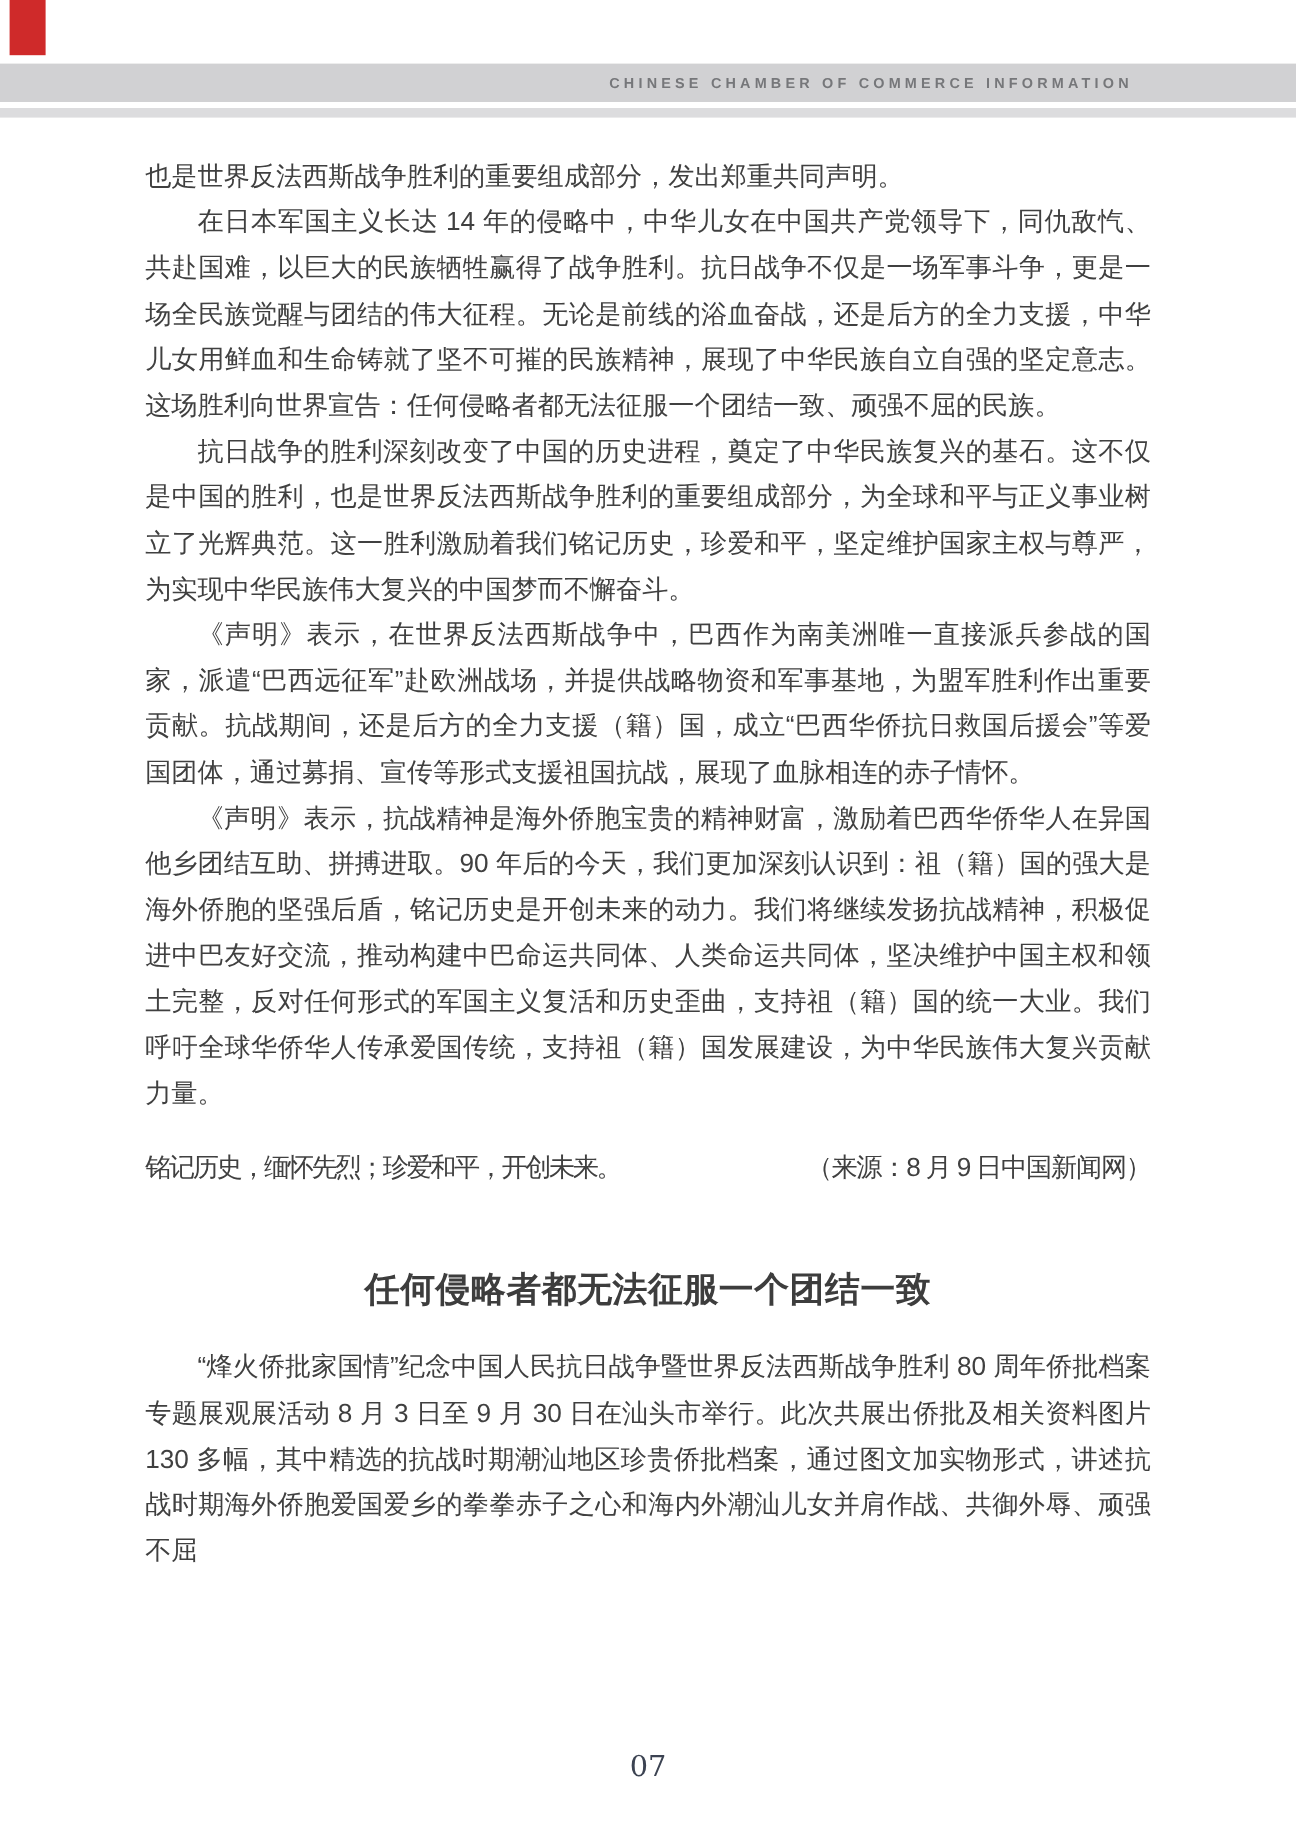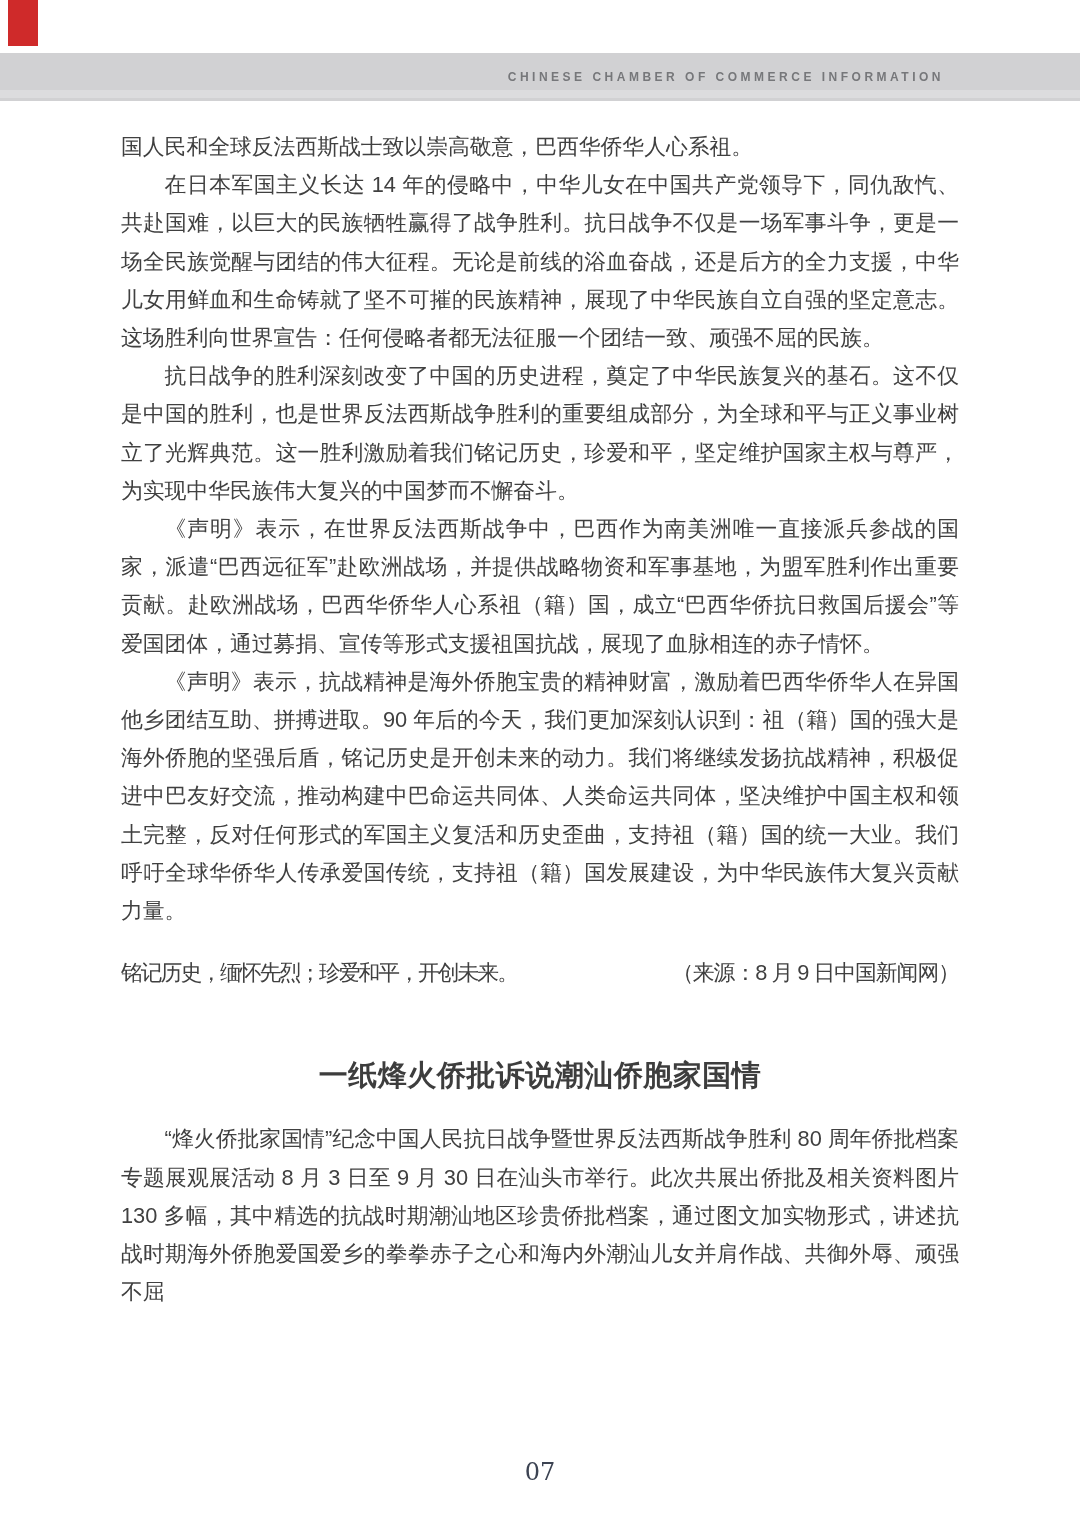--- a/index.html
+++ b/index.html
@@ -22,21 +22,21 @@
     width: 30px;
     height: 46px;
     background: #cf2a2a;
   }
   
   .banner {
     position: absolute;
     left: 0;
     top: 53px;
     width: 1080px;
-    height: 48px;
+    height: 32px;
     background: #d1d1d3;
     display: flex;
     align-items: center;
     justify-content: flex-end;
     padding-right: 136px;
     box-sizing: border-box;
   }
   .banner-title {
     font-size: 12px;
     font-weight: bold;
@@ -116,30 +116,30 @@
 <body>
 
 <div class="corner-tab"></div>
 
 <div class="banner">
   <span class="banner-title">CHINESE CHAMBER OF COMMERCE INFORMATION</span>
 </div>
 <div class="banner-rule"></div>
 
 <div class="content">
-  <p class="no-indent">国人民和全球反法西斯战士致以崇高敬意，巴西华侨华人心系祖。</p>
+  <p class="no-indent">也是世界反法西斯战争胜利的重要组成部分，发出郑重共同声明。</p>
   <p>在日本军国主义长达 14 年的侵略中，中华儿女在中国共产党领导下，同仇敌忾、共赴国难，以巨大的民族牺牲赢得了战争胜利。抗日战争不仅是一场军事斗争，更是一场全民族觉醒与团结的伟大征程。无论是前线的浴血奋战，还是后方的全力支援，中华儿女用鲜血和生命铸就了坚不可摧的民族精神，展现了中华民族自立自强的坚定意志。这场胜利向世界宣告：任何侵略者都无法征服一个团结一致、顽强不屈的民族。</p>
   <p>抗日战争的胜利深刻改变了中国的历史进程，奠定了中华民族复兴的基石。这不仅是中国的胜利，也是世界反法西斯战争胜利的重要组成部分，为全球和平与正义事业树立了光辉典范。这一胜利激励着我们铭记历史，珍爱和平，坚定维护国家主权与尊严，为实现中华民族伟大复兴的中国梦而不懈奋斗。</p>
-  <p>《声明》表示，在世界反法西斯战争中，巴西作为南美洲唯一直接派兵参战的国家，派遣“巴西远征军”赴欧洲战场，并提供战略物资和军事基地，为盟军胜利作出重要贡献。赴欧洲战场，巴西华侨华人心系祖（籍）国，成立“巴西华侨抗日救国后援会”等爱国团体，通过募捐、宣传等形式支援祖国抗战，展现了血脉相连的赤子情怀。</p>
+  <p>《声明》表示，在世界反法西斯战争中，巴西作为南美洲唯一直接派兵参战的国家，派遣“巴西远征军”赴欧洲战场，并提供战略物资和军事基地，为盟军胜利作出重要贡献。抗战期间，还是后方的全力支援（籍）国，成立“巴西华侨抗日救国后援会”等爱国团体，通过募捐、宣传等形式支援祖国抗战，展现了血脉相连的赤子情怀。</p>
   <p>《声明》表示，抗战精神是海外侨胞宝贵的精神财富，激励着巴西华侨华人在异国他乡团结互助、拼搏进取。90 年后的今天，我们更加深刻认识到：祖（籍）国的强大是海外侨胞的坚强后盾，铭记历史是开创未来的动力。我们将继续发扬抗战精神，积极促进中巴友好交流，推动构建中巴命运共同体、人类命运共同体，坚决维护中国主权和领土完整，反对任何形式的军国主义复活和历史歪曲，支持祖（籍）国的统一大业。我们呼吁全球华侨华人传承爱国传统，支持祖（籍）国发展建设，为中华民族伟大复兴贡献力量。</p>
   <div class="closing-line">
     <span class="closing-left">铭记历史，缅怀先烈；珍爱和平，开创未来。</span>
     <span class="closing-source">（来源：8 月 9 日中国新闻网）</span>
   </div>
 
-  <h2 class="article-title">一纸烽火侨批诉说潮汕侨胞家国情</h2>
+  <h2 class="article-title">任何侵略者都无法征服一个团结一致</h2>
 
   <p>“烽火侨批家国情”纪念中国人民抗日战争暨世界反法西斯战争胜利 80 周年侨批档案专题展观展活动 8 月 3 日至 9 月 30 日在汕头市举行。此次共展出侨批及相关资料图片 130 多幅，其中精选的抗战时期潮汕地区珍贵侨批档案，通过图文加实物形式，讲述抗战时期海外侨胞爱国爱乡的拳拳赤子之心和海内外潮汕儿女并肩作战、共御外辱、顽强不屈</p>
 </div>
 
 <div class="page-footer">
   <span class="page-number">07</span>
 </div>
 
 </body></html>

